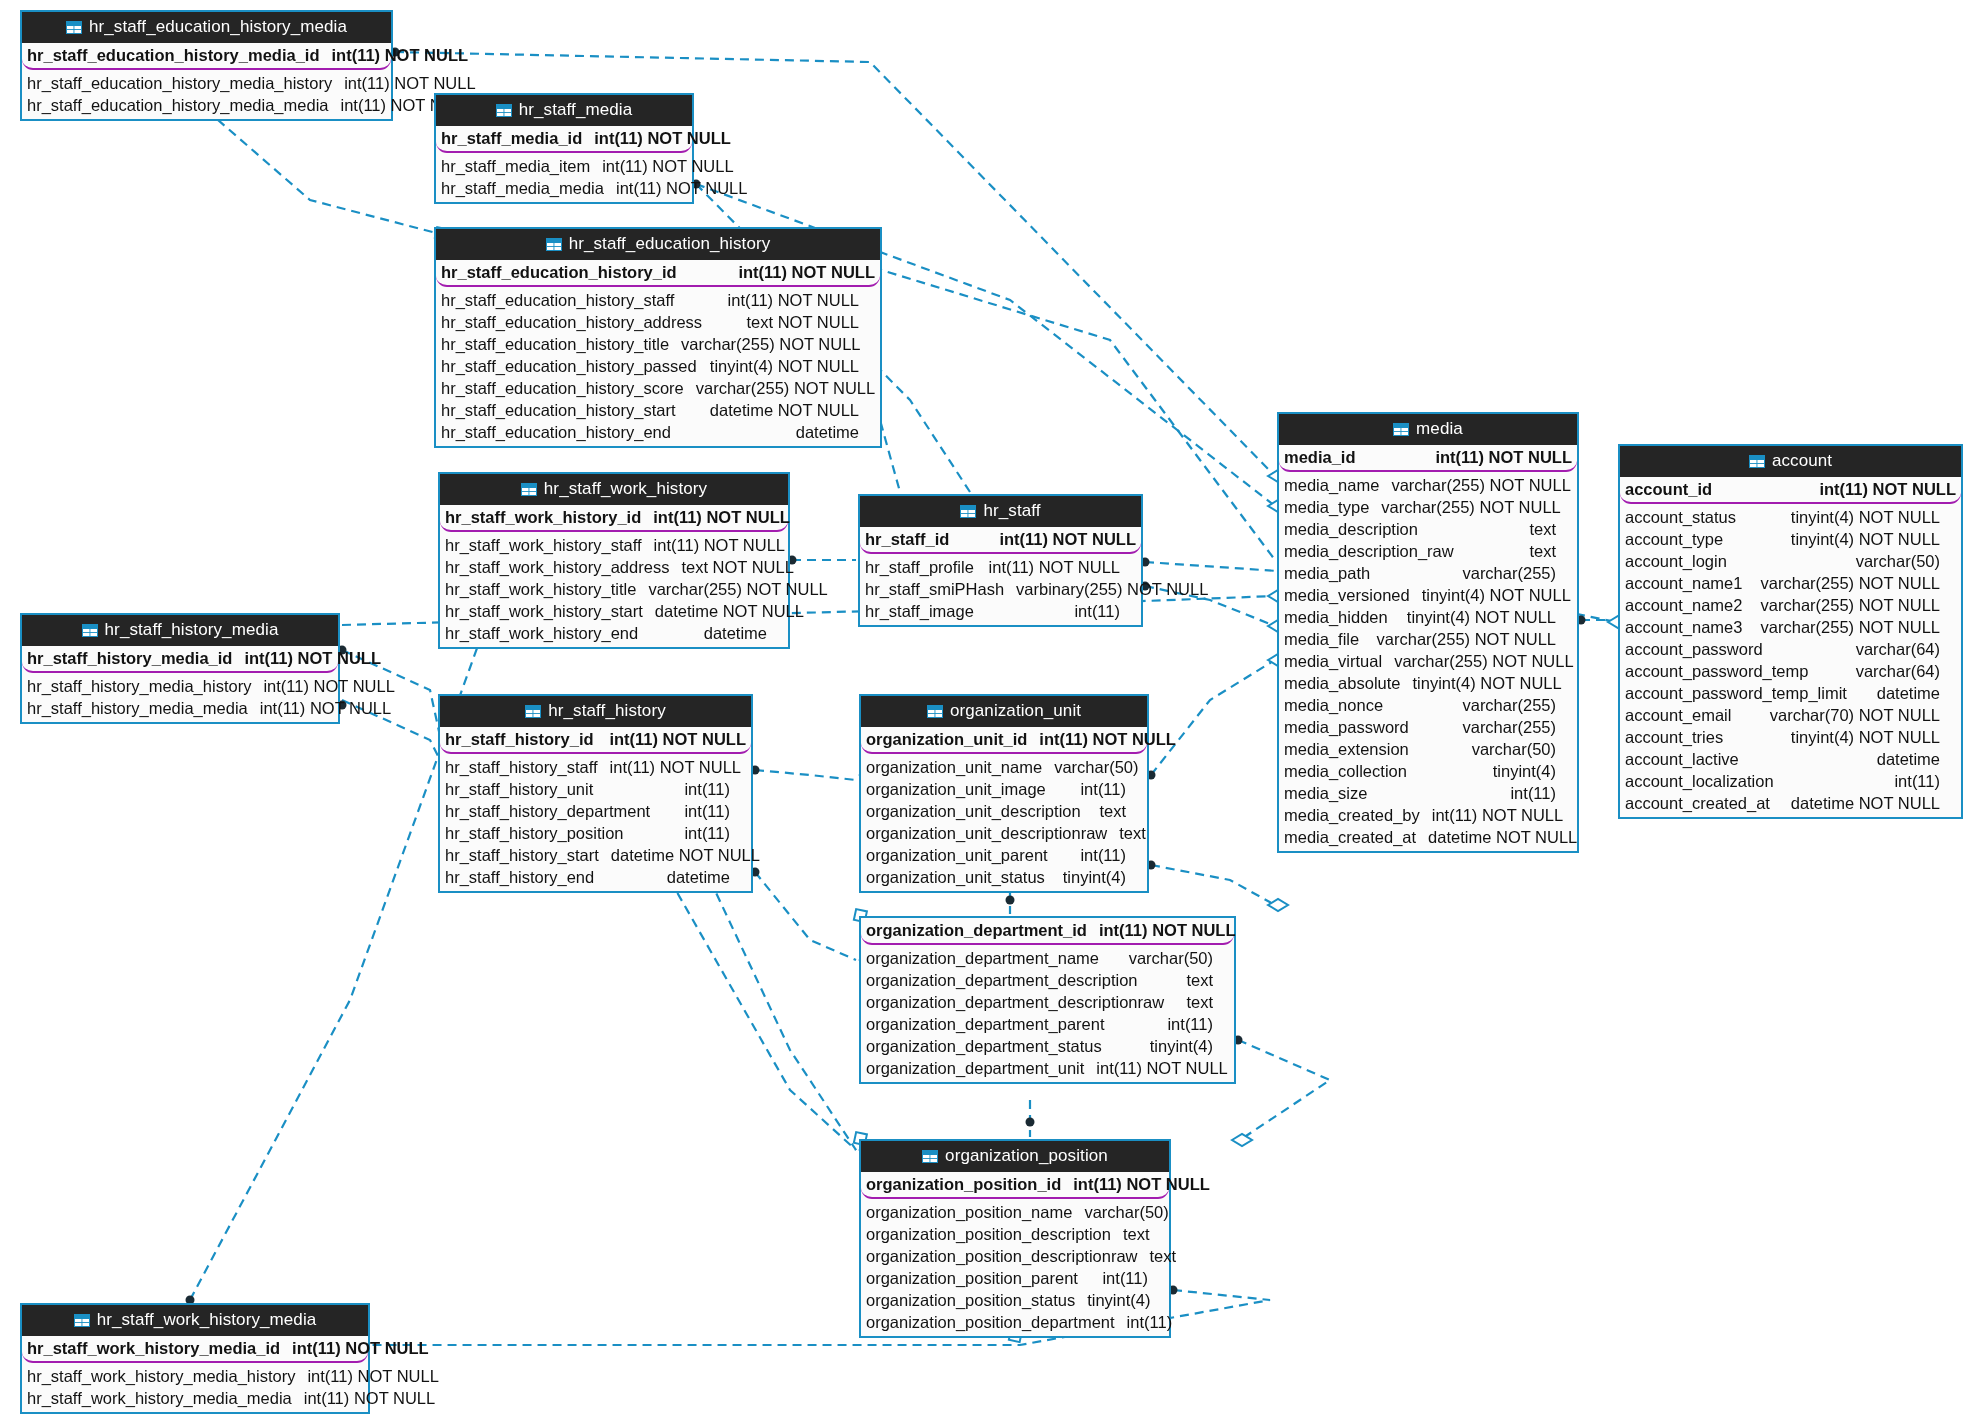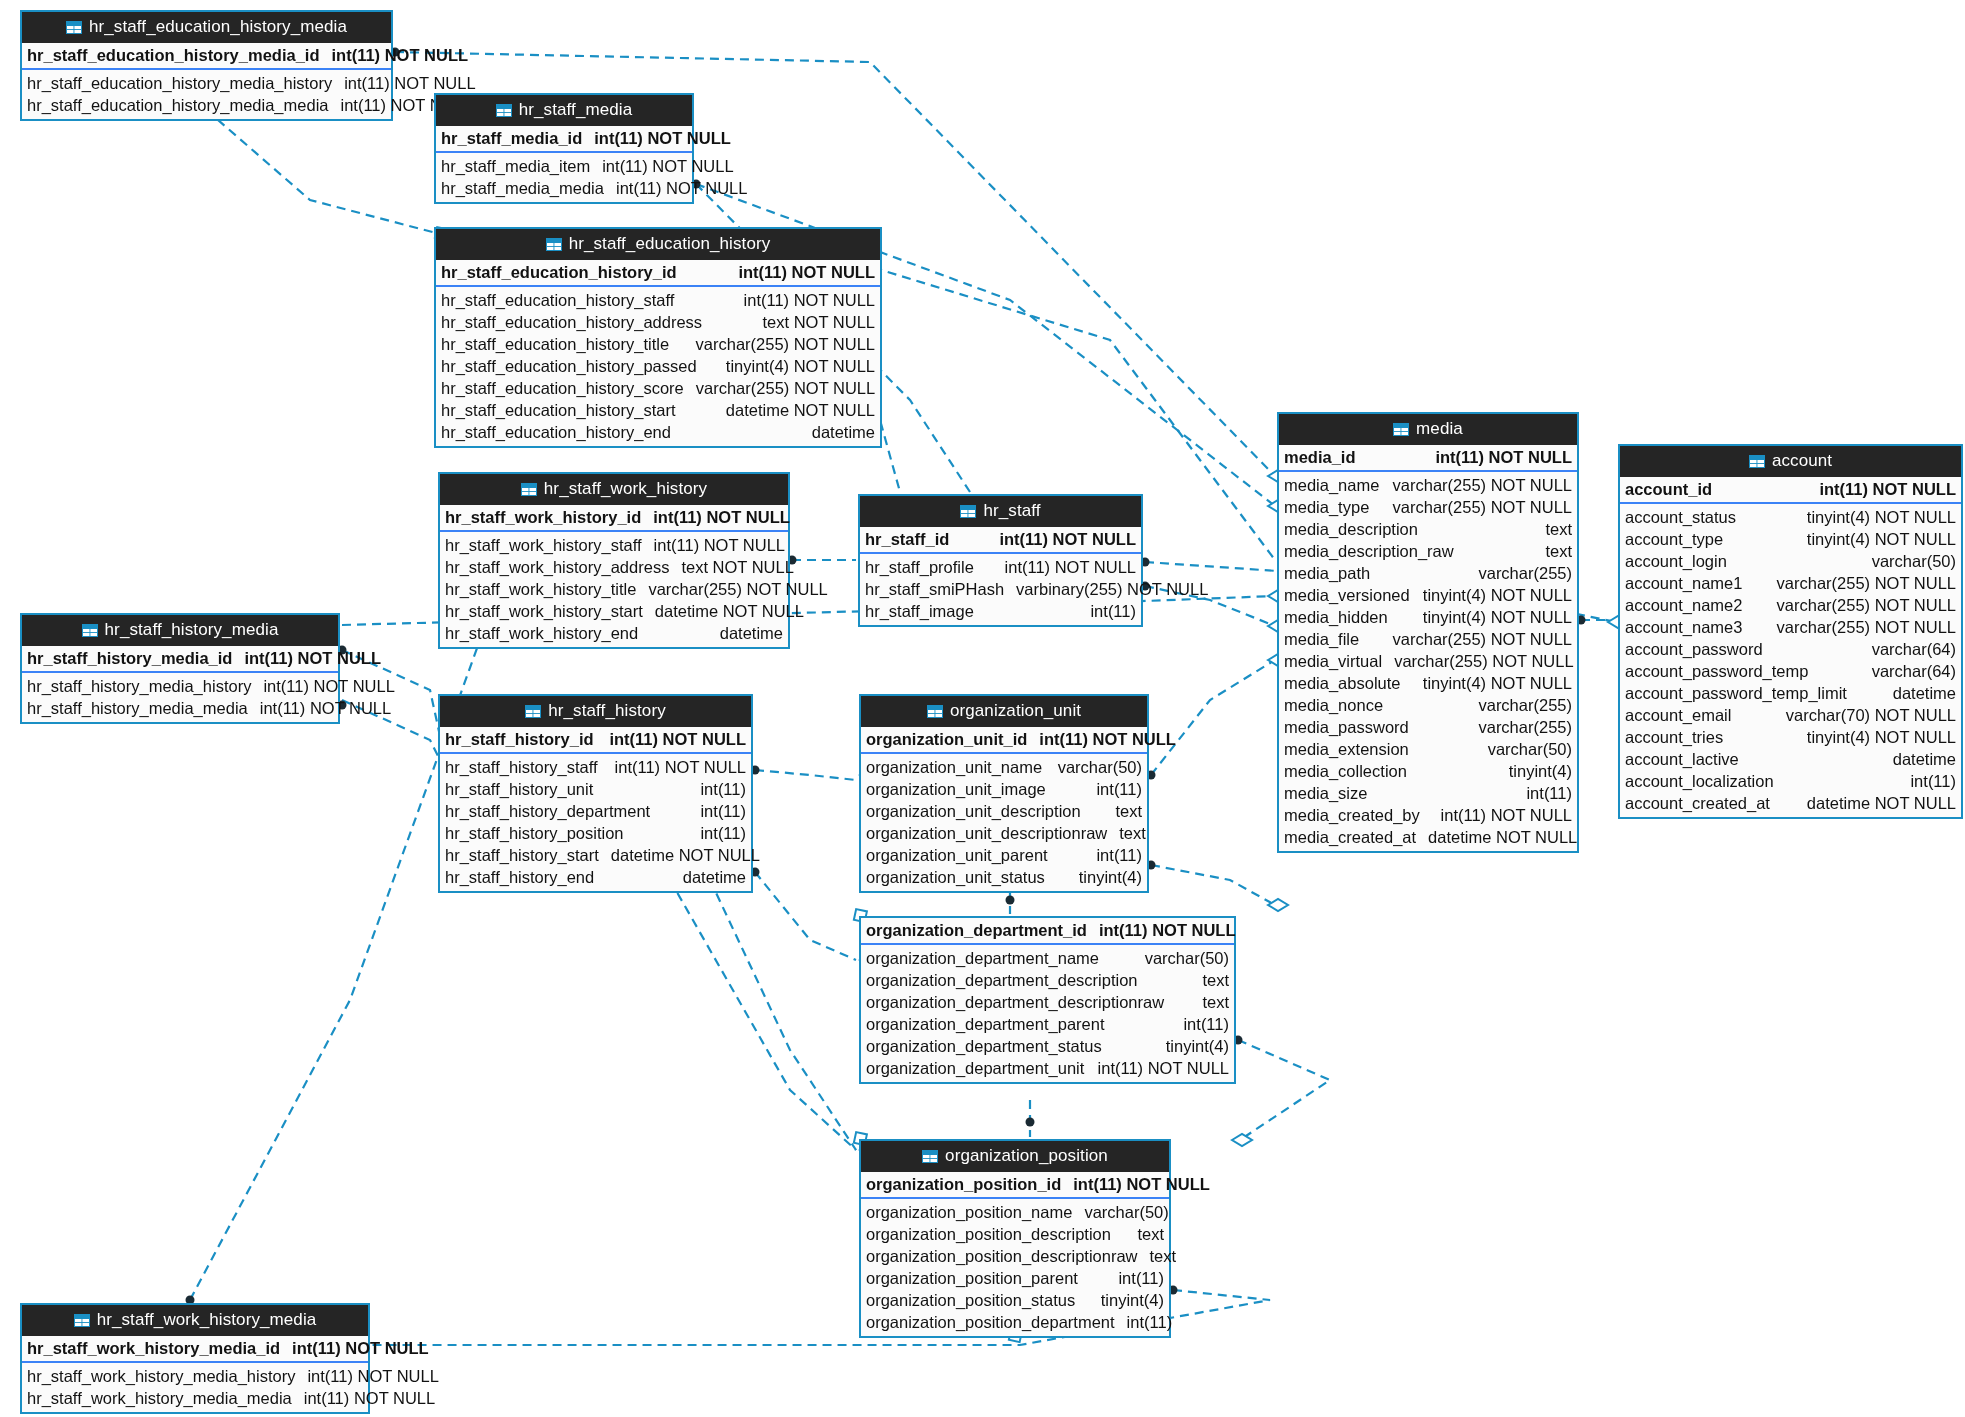--- a/index.html
+++ b/index.html
@@ -49,40 +49,41 @@
   }
   .tbl-icon {
     width: 16px;
     height: 13px;
     display: inline-block;
     position: relative;
     flex: 0 0 auto;
   }
   .tbl-icon svg { display: block; }
   .pk-row {
-    border-bottom: 2px solid #3b82f6;
+    border-bottom: 2px solid #a21caf;
+    border-radius: 11px;
   }
   .col-row {
     display: flex;
     justify-content: space-between;
     align-items: baseline;
     font-size: 16.5px;
     color: #121212;
     padding: 1px 5px 1px 5px;
     white-space: nowrap;
     line-height: 20px;
   }
   .col-row.pk-row {
     font-weight: bold;
     padding-top: 2px;
     padding-bottom: 3px;
   }
   .col-name { text-align: left; padding-right: 12px; }
   .col-type { text-align: right; }
-  .cols-body { padding: 2px 0 3px 0; }
+  .cols-body { padding: 2px 16px 3px 0; }
 </style>
 </head>
 <body>
 
 <div id="canvas">
 
   <svg id="edges" viewBox="0 0 1965 1417">
     <g fill="none" stroke="#1a8fc4" stroke-width="2.2" stroke-dasharray="9,6">
 
       <path d="M 385 52 L 860 62 L 1265 476"></path>

